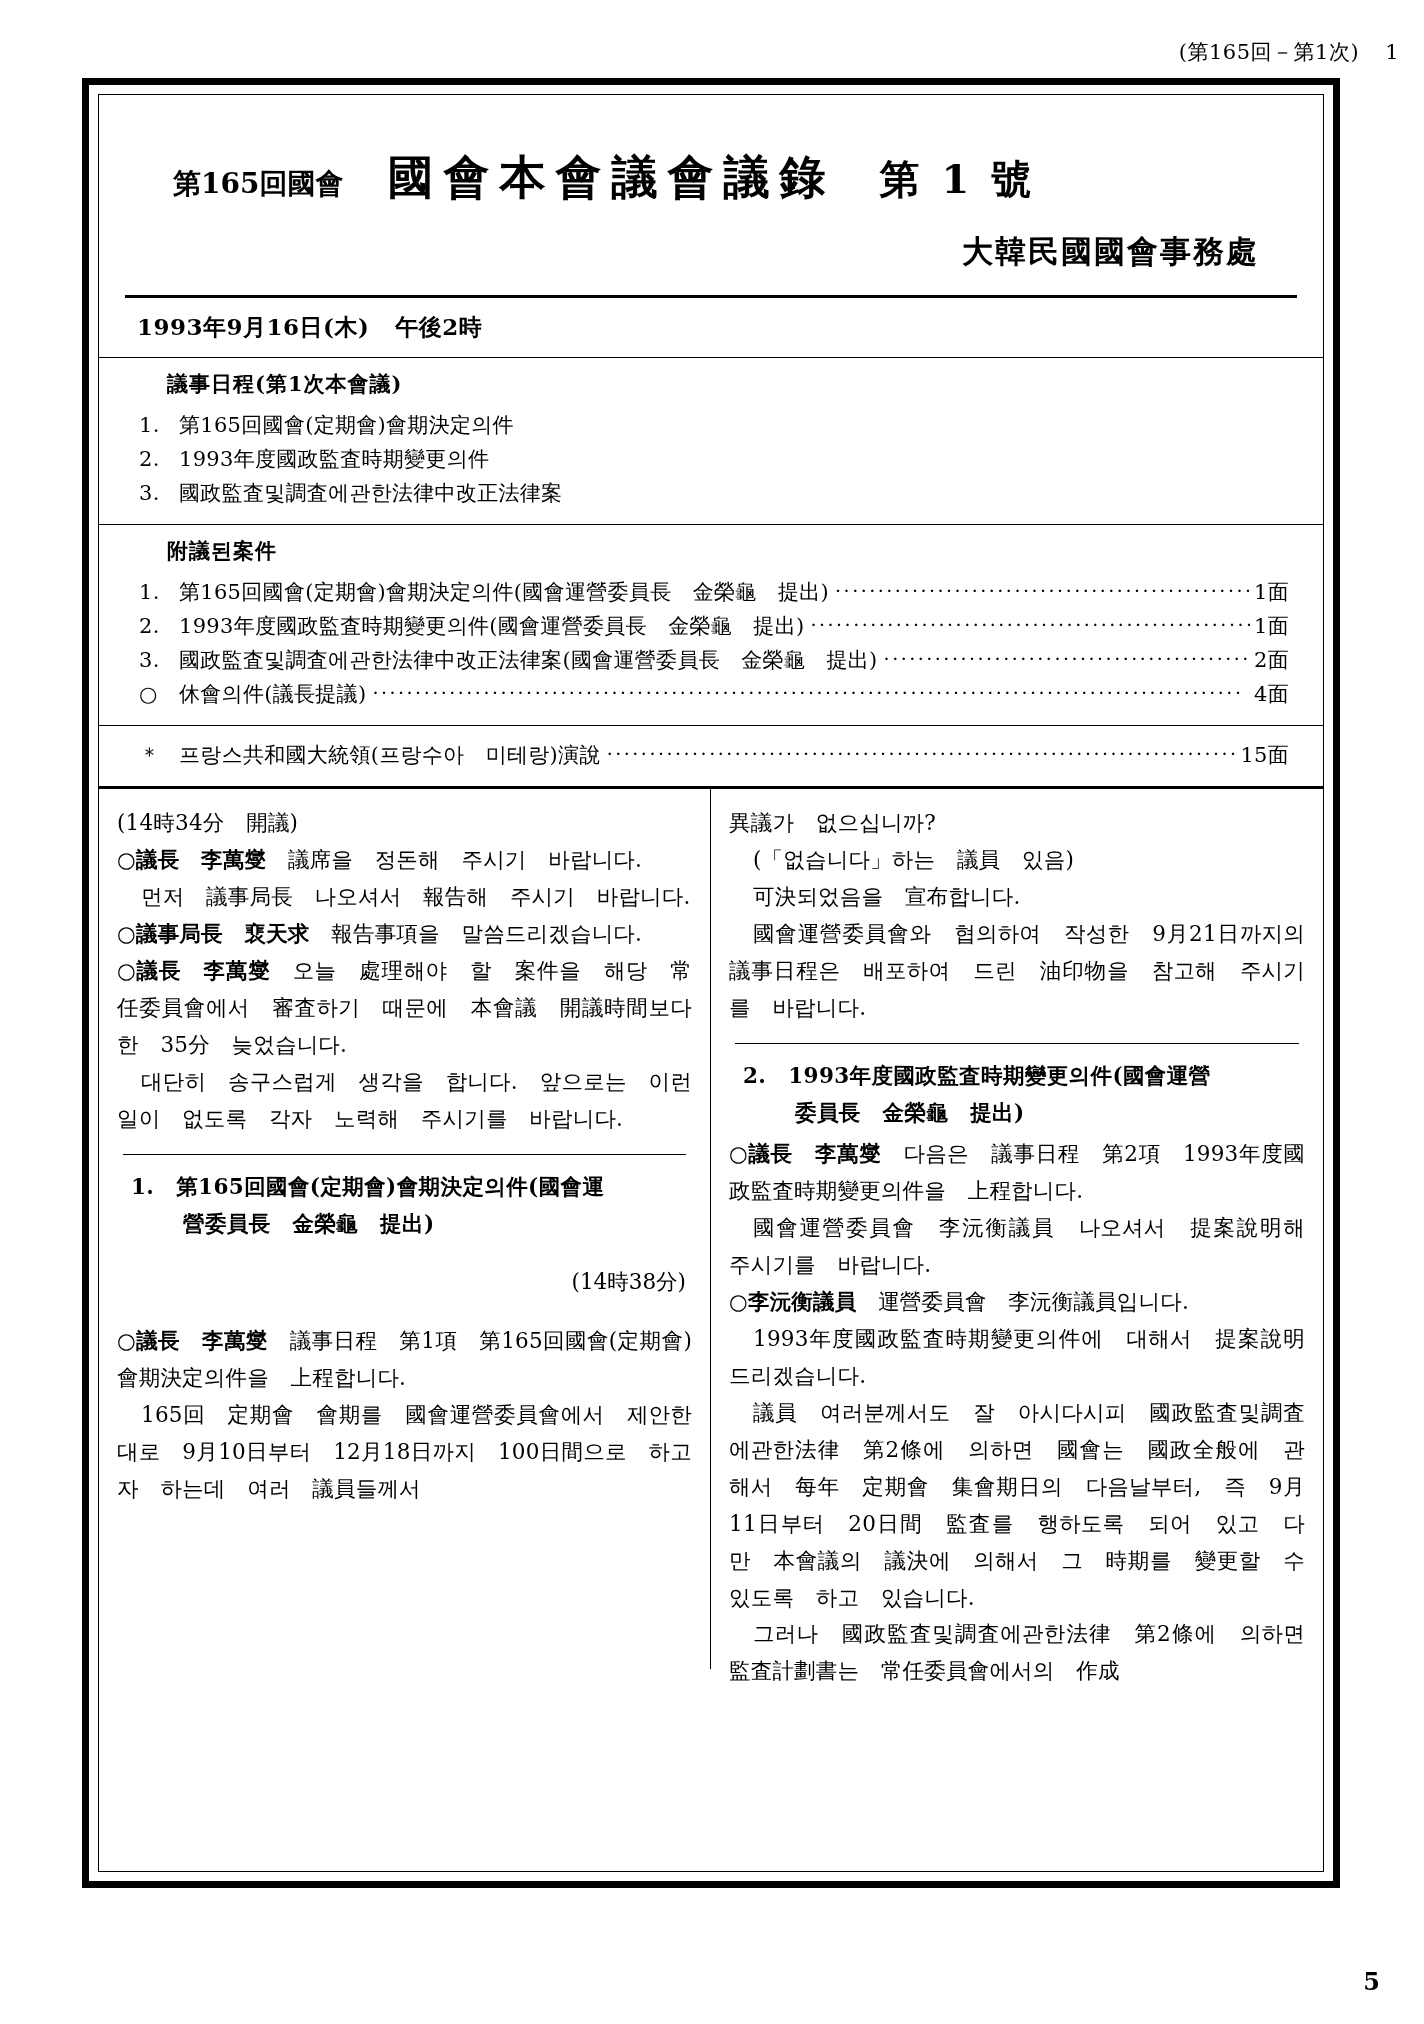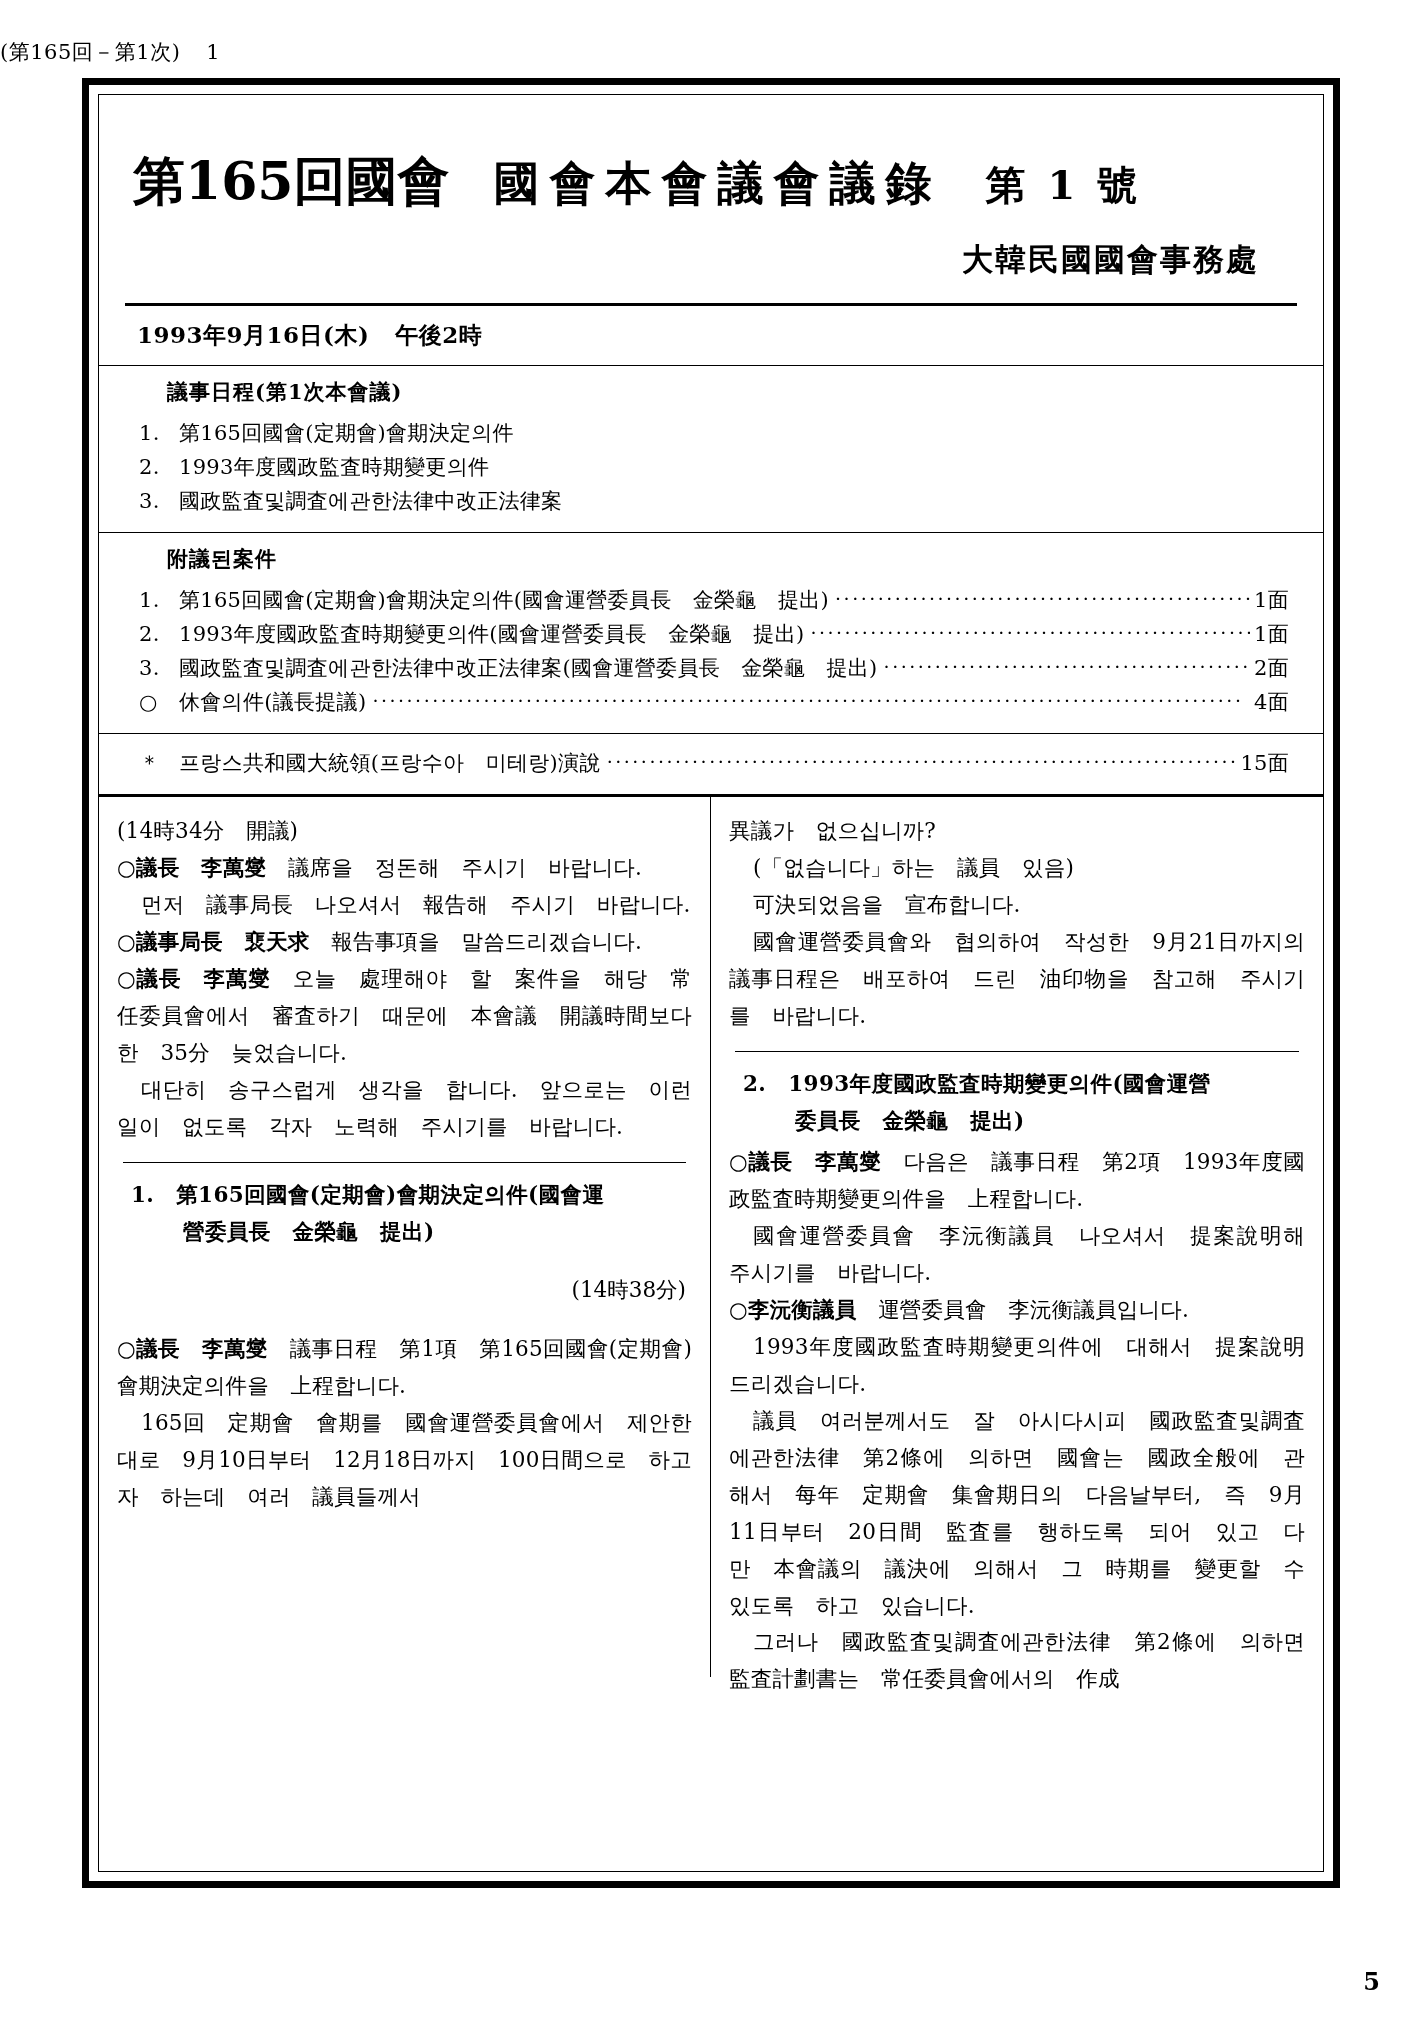--- a/index.html
+++ b/index.html
@@ -15,21 +15,21 @@
     position: relative;
     overflow: hidden;
   }
 
   
   .running-head {
     position: absolute;
     top: 38px;
     left: 0;
     right: 25px;
-    text-align: left;
+    text-align: right;
     font-size: 21px;
     letter-spacing: 0.5px;
     white-space: nowrap;
   }
   .running-head .rh-sep { display:inline-block; width: 26px; }
 
   
   .page-frame {
     position: absolute;
     left: 82px;
@@ -54,23 +54,24 @@
   .masthead {
     padding: 52px 34px 0 34px;
   }
   .title-row {
     display: flex;
     align-items: baseline;
     justify-content: flex-start;
     white-space: nowrap;
   }
   .title-session {
-    font-size: 52px;
+    font-size: 28px;
     font-weight: bold;
     letter-spacing: 0px;
+    margin-left: 40px;
   }
   .title-main {
     font-size: 46px;
     font-weight: bold;
     letter-spacing: 10px;
     margin-left: 44px;
   }
   .title-number {
     font-size: 40px;
     font-weight: bold;

